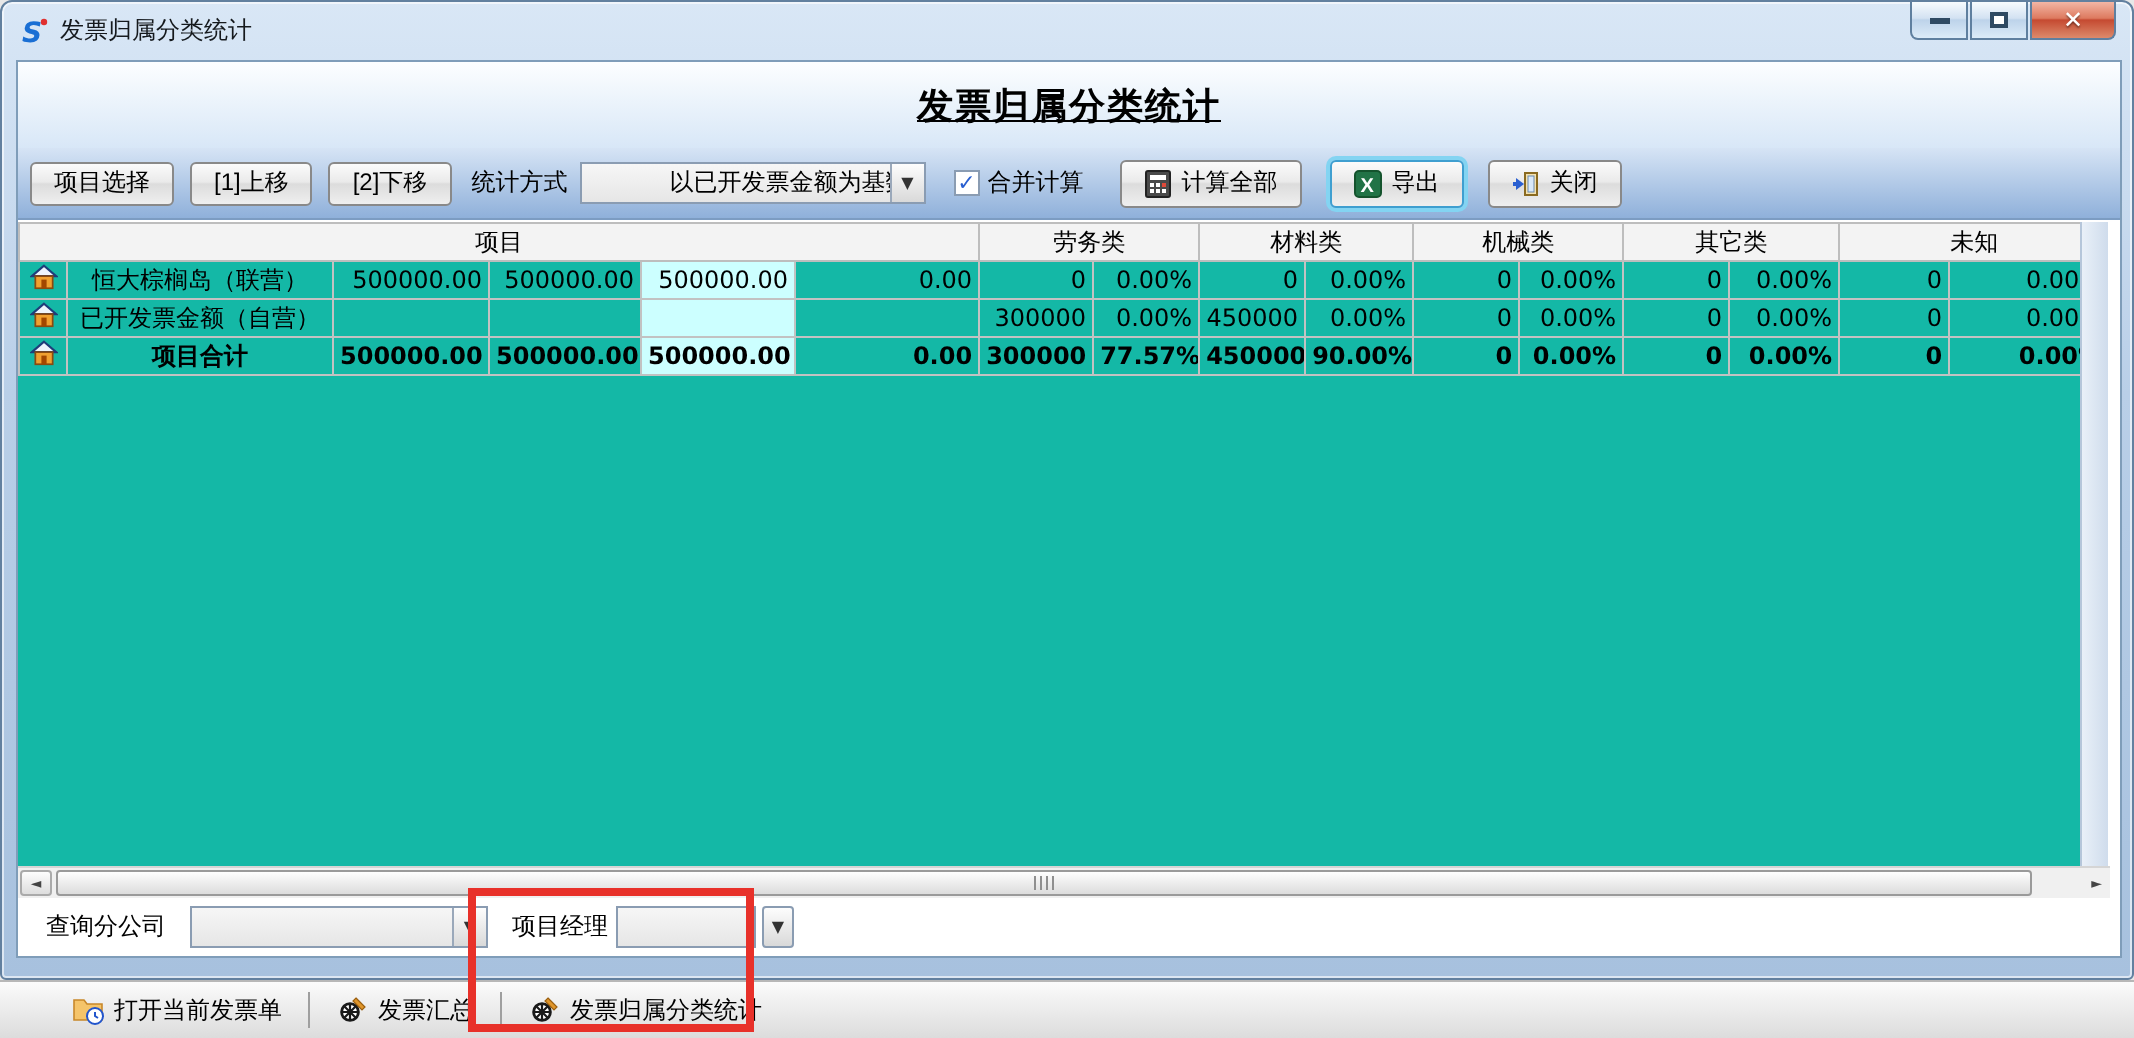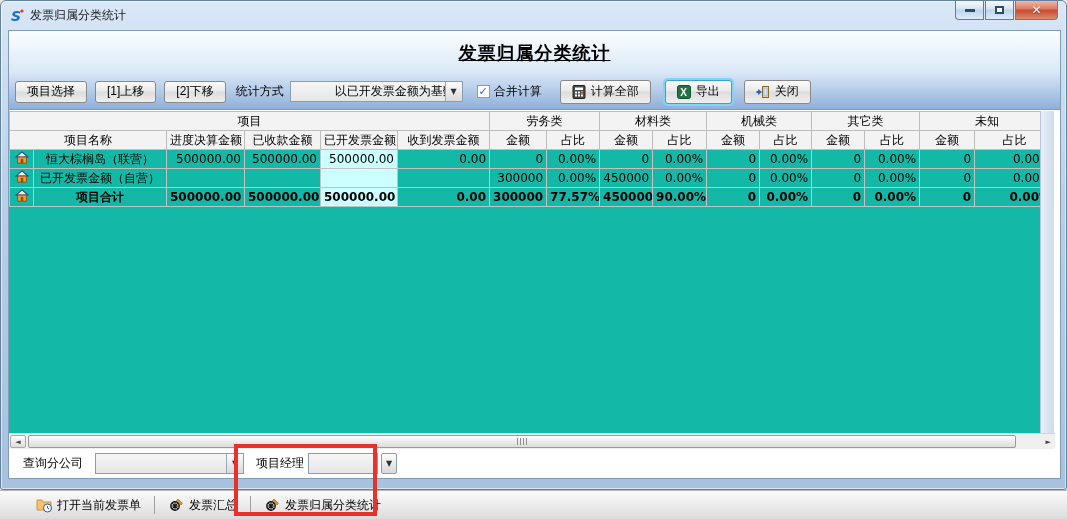--- a/index.html
+++ b/index.html
@@ -188,37 +188,20 @@
           </colgroup>
           <thead>
             <tr>
               <th colspan="6">项目</th>
               <th colspan="2">劳务类</th>
               <th colspan="2">材料类</th>
               <th colspan="2">机械类</th>
               <th colspan="2">其它类</th>
               <th colspan="2">未知</th>
             </tr>
-            <tr>
-              <th colspan="2">项目名称</th>
-              <th>进度决算金额</th>
-              <th>已收款金额</th>
-              <th>已开发票金额</th>
-              <th>收到发票金额</th>
-              <th>金额</th>
-              <th>占比</th>
-              <th>金额</th>
-              <th>占比</th>
-              <th>金额</th>
-              <th>占比</th>
-              <th>金额</th>
-              <th>占比</th>
-              <th>金额</th>
-              <th>占比</th>
-            </tr>
           </thead>
           <tbody>
               <tr>
                 <td class="c-icon"><svg width="14" height="13" viewBox="0 0 16 15">
                     <polygon points="8,1 15,7 1,7" fill="#eef4fc" stroke="#1f3d7a" stroke-width="1.2"></polygon>
                     <rect x="3" y="7" width="10" height="7" fill="#f0a030" stroke="#8a4a10"></rect>
                     <rect x="6.5" y="9" width="3" height="5" fill="#a34700"></rect>
                   </svg></td>
                 <td class="c-name">恒大棕榈岛（联营）</td>
                 <td class="c-num">500000.00</td>

